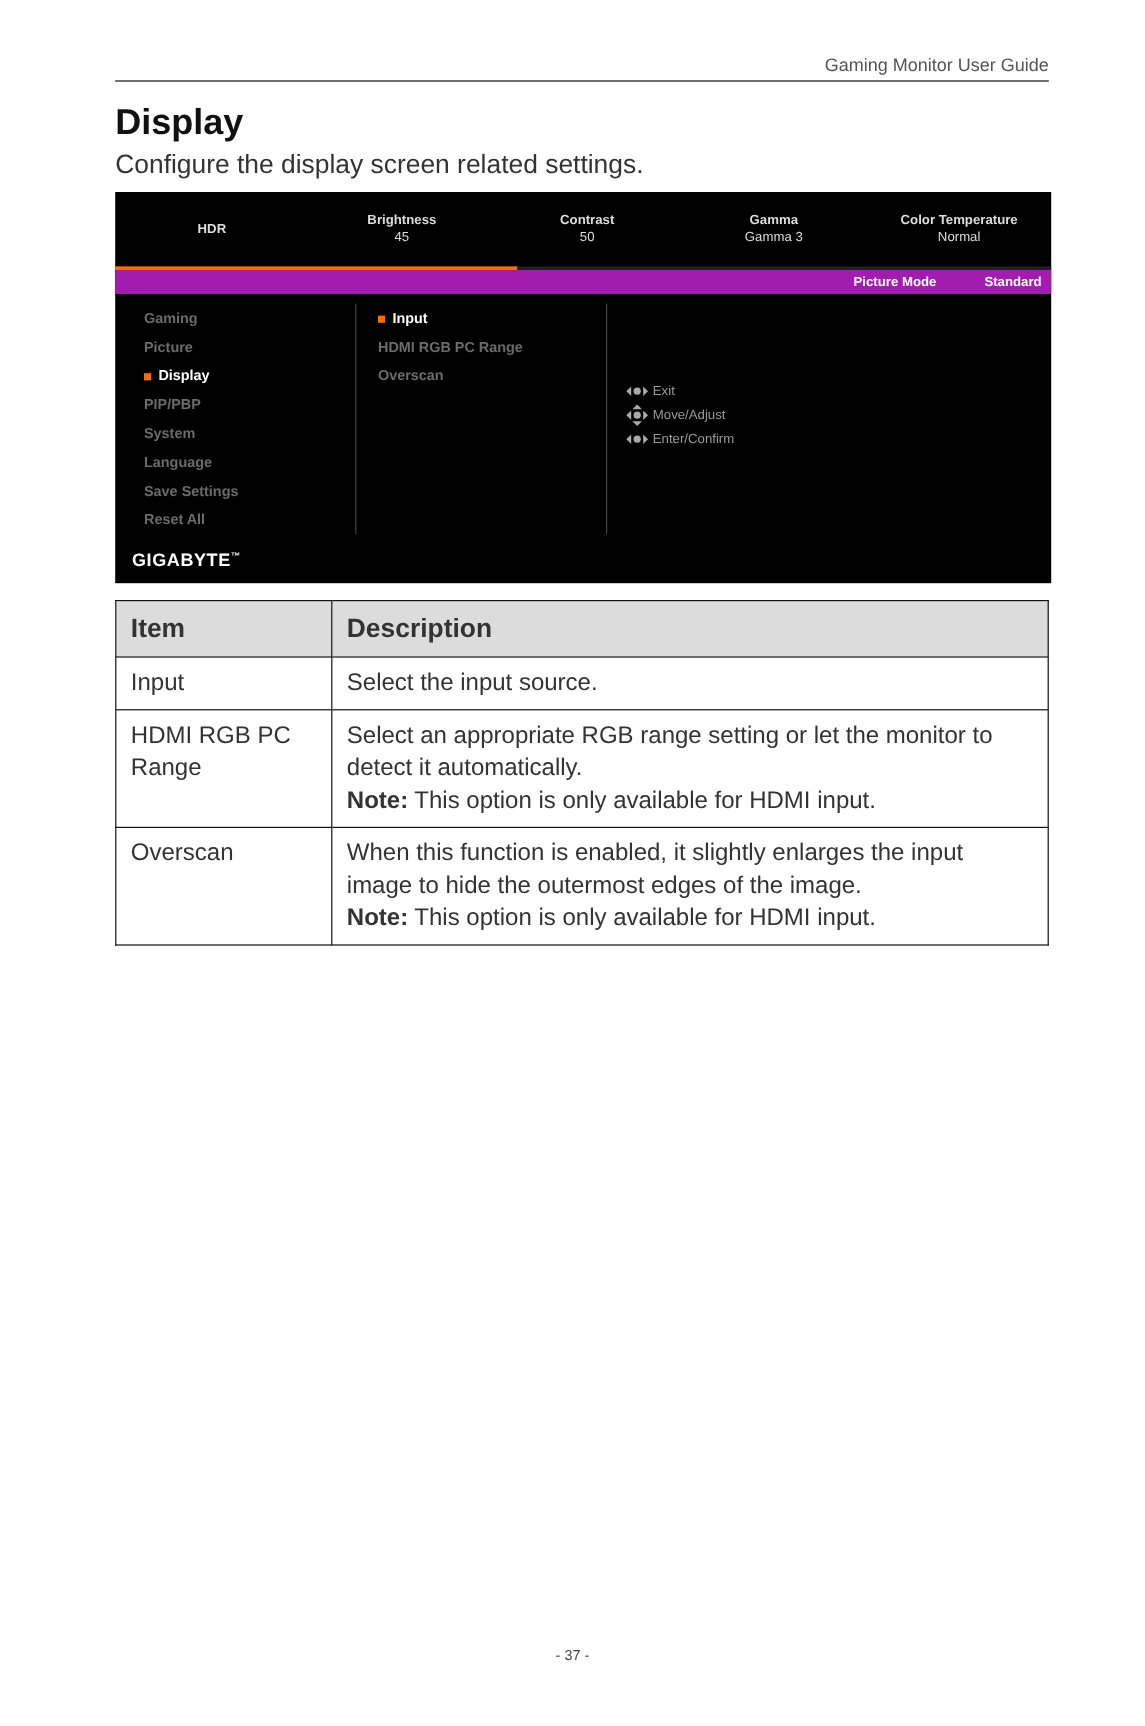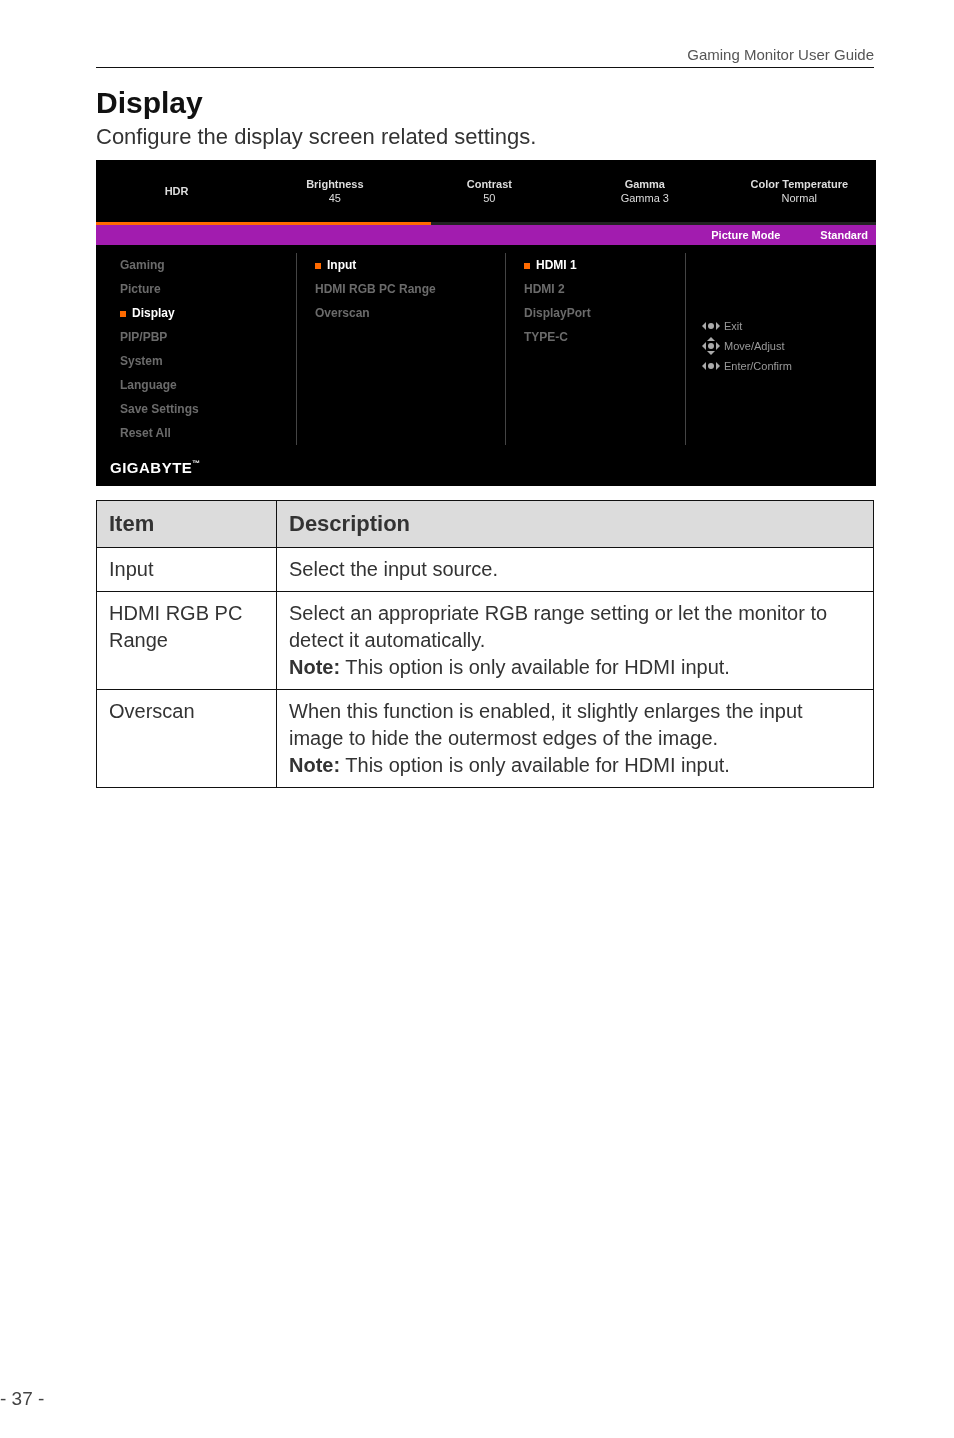--- a/index.html
+++ b/index.html
@@ -173,23 +173,24 @@
   }
   table.desc th {
     background: #dcdcdc;
     font-weight: 700;
     font-size: 22px;
   }
   table.desc td.item { width: 180px; }
 
   .pageno {
     position: absolute;
-    bottom: 28px;
+    bottom: 52px;
     left: 0; right: 0;
-    font-size: 19px;
+    text-align: center;
+    font-size: 12px;
     color: #444;
   }
 </style>
 </head>
 <body>
 
 <div class="page">
   <div class="header-line">
     <span class="header-text">Gaming Monitor User Guide</span>
   </div>
@@ -242,28 +243,20 @@
           <li><span>Language</span></li>
           <li><span>Save Settings</span></li>
           <li><span>Reset All</span></li>
         </ul>
       </div>
       <div class="osd-mid">
         <ul>
           <li class="sel"><span class="mark"></span><span>Input</span></li>
           <li><span>HDMI RGB PC Range</span></li>
           <li><span>Overscan</span></li>
-        </ul>
-      </div>
-      <div class="osd-right">
-        <ul>
-          <li class="sel"><span class="mark"></span><span>HDMI 1</span></li>
-          <li><span>HDMI 2</span></li>
-          <li><span>DisplayPort</span></li>
-          <li><span>TYPE-C</span></li>
         </ul>
       </div>
       <div class="osd-hints">
         <div class="row">
           <span class="joy">
               <span class="tL"></span>
               <span class="tR"></span>
             </span>
           <span>Exit</span>
         </div>

